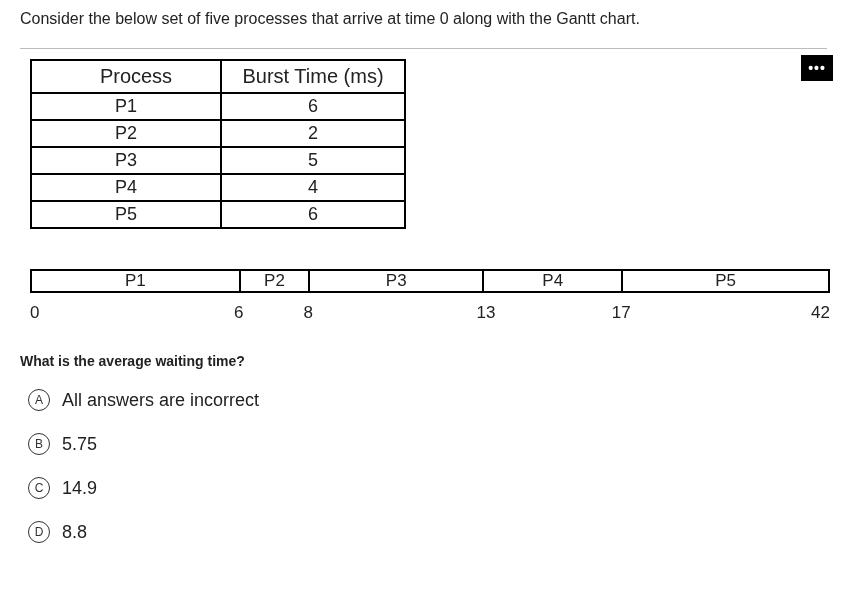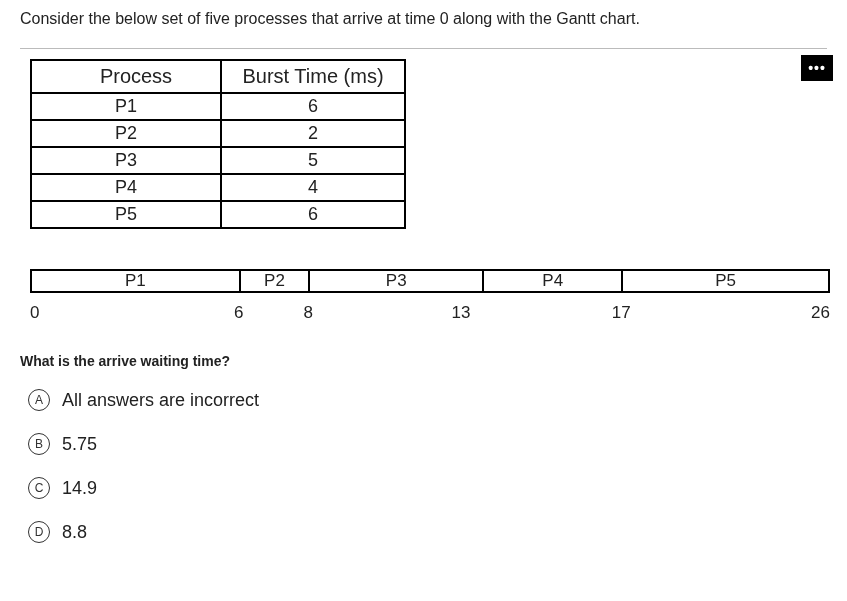--- a/index.html
+++ b/index.html
@@ -155,26 +155,26 @@
       <div class="gantt-cell" style="left: 0px; width: 208.696px;">P1</div>
       <div class="gantt-cell" style="left: 208.696px; width: 69.5652px;">P2</div>
       <div class="gantt-cell" style="left: 278.261px; width: 173.913px;">P3</div>
       <div class="gantt-cell" style="left: 452.174px; width: 139.13px;">P4</div>
       <div class="gantt-cell last" style="left: 591.304px; width: 208.696px;">P5</div>
     </div>
   <div class="gantt-ticks" id="gantt-ticks">
       <div class="tick first" style="left: 0px;">0</div>
       <div class="tick" style="left: 208.696px;">6</div>
       <div class="tick" style="left: 278.261px;">8</div>
-      <div class="tick" style="left: 431px;">13</div>
+      <div class="tick" style="left: 456px;">13</div>
       <div class="tick" style="left: 591.304px;">17</div>
-      <div class="tick lastt" style="left: 800px;">26</div>
+      <div class="tick lastt" style="left: 800px;">42</div>
     </div>
 
-  <div class="q2">What is the arrive waiting time?</div>
+  <div class="q2">What is the average waiting time?</div>
 
   <div class="option">
     <div class="circ">A</div>
     <div class="opt-text">All answers are incorrect</div>
   </div>
   <div class="option">
     <div class="circ">B</div>
     <div class="opt-text">5.75</div>
   </div>
   <div class="option">

